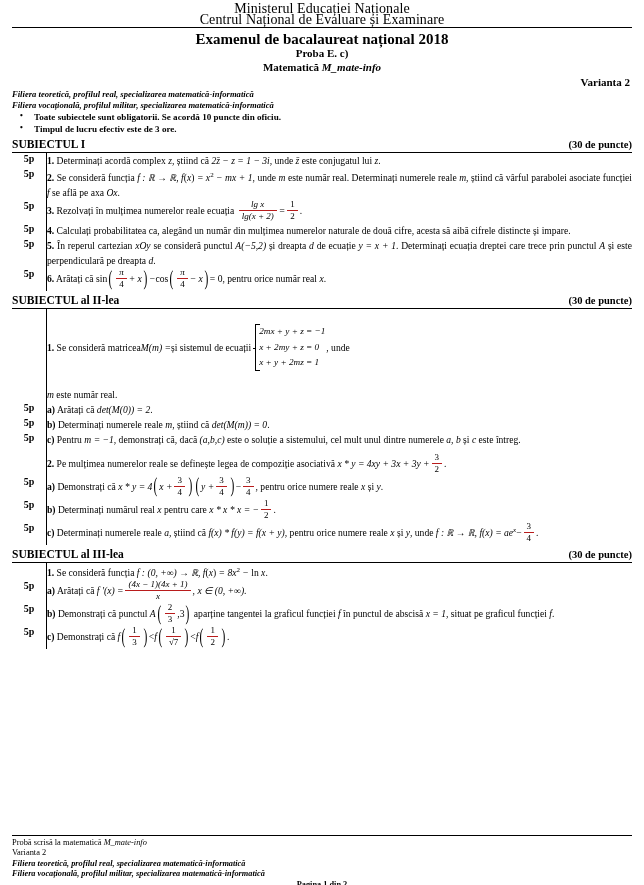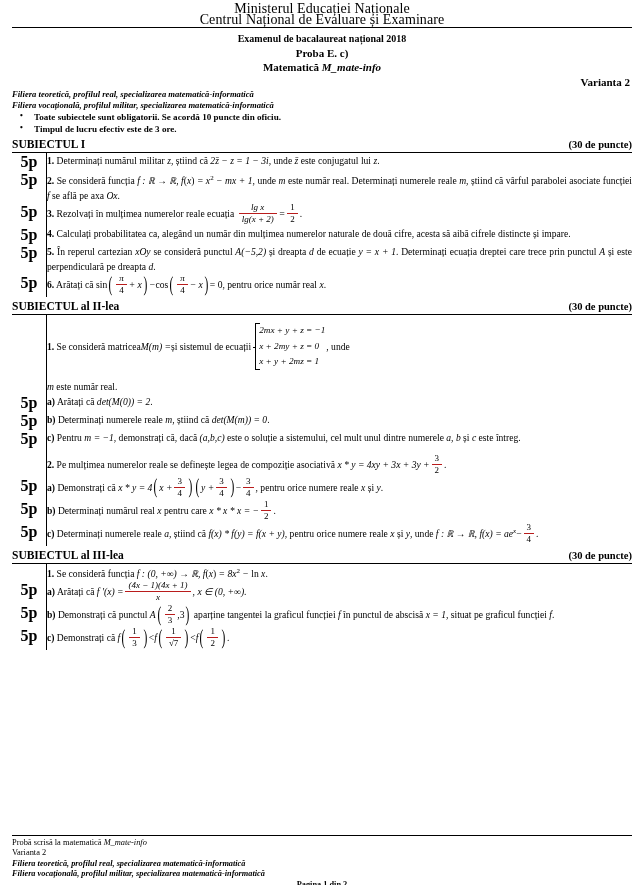--- a/index.html
+++ b/index.html
@@ -8,41 +8,41 @@
     font-family:"Liberation Serif", serif;
     color:#000;
     overflow:hidden;
   }
   .page{position:relative;width:644px;height:885px;padding:0;box-sizing:border-box;}
   .inner{padding:4px 12px 0 12px;}
 
   .ministry{text-align:center;font-size:14px;line-height:10.5px;letter-spacing:0.1px;}
   .hr-top{border:0;border-top:1.4px solid #000;margin:2px 0 4px 0;}
 
-  .title{text-align:center;font-weight:bold;font-size:10px;line-height:14px;}
+  .title{text-align:center;font-weight:bold;font-size:15px;line-height:14px;}
   .title2{text-align:center;font-weight:bold;font-size:11px;line-height:14px;}
   .title3{text-align:center;font-weight:bold;font-size:11px;line-height:15px;}
   .title3 .ital{font-style:italic;font-weight:bold;}
 
   .varianta{text-align:right;font-weight:bold;font-size:11px;line-height:14px;padding-right:2px;}
 
   .filiera{font-style:italic;font-weight:bold;font-size:8.6px;line-height:10.6px;}
 
   .bullets{margin:1px 0 0 0;padding:0;list-style:none;}
   .bullets li{font-weight:bold;font-size:9.1px;line-height:12px;padding-left:22px;position:relative;}
   .bullets li:before{content:"\2022";position:absolute;left:8px;top:-1px;font-size:8px;}
 
   .subj-head{display:flex;justify-content:space-between;align-items:flex-end;
     font-weight:bold;font-size:11.5px;line-height:15px;margin-top:2px;
     border-bottom:1.3px solid #000;padding-bottom:0px;}
   .subj-head .pts{font-size:10.5px;}
 
   table.qt{border-collapse:collapse;width:100%;}
   table.qt td{vertical-align:top;padding:0;}
-  td.pcol{width:34px;text-align:center;font-weight:bold;font-size:16px;
+  td.pcol{width:34px;text-align:center;font-weight:bold;font-size:10px;
      border-right:1.2px solid #000;padding-top:3px;white-space:nowrap;}
   td.pcol.empty{border-right:1.2px solid #000;}
   td.qcol{padding:2px 2px 2px 6px;font-size:9.6px;line-height:15px;text-align:justify;}
 
   .it{font-style:italic;}
   .bold{font-weight:bold;}
   .justi{text-align:justify;text-justify:inter-word;}
 
   
   .math{font-style:italic;font-family:"Liberation Serif",serif;}
@@ -54,21 +54,21 @@
   .supn{font-size:7px;vertical-align:super;font-style:normal;}
 
   .matrixwrap{display:inline-flex;align-items:center;vertical-align:middle;margin:0 2px;}
   .mbrace{display:inline-block;width:7px;align-self:stretch;position:relative;}
   .mbrace:before{content:"";position:absolute;left:2px;top:1px;bottom:1px;width:5px;
      border:1.1px solid #000;border-right:0;border-radius:9px 0 0 9px;}
   .mbrace.r:before{left:0;border:1.1px solid #000;border-left:0;border-radius:0 9px 9px 0;}
   table.mx{border-collapse:collapse;}
   table.mx td{padding:0 5px;text-align:center;font-size:9.2px;line-height:15px;font-style:italic;}
 
-  .syswrap{display:inline-flex;align-items:center;vertical-align:middle;margin:8px 1px;}
+  .syswrap{display:inline-flex;align-items:center;vertical-align:middle;margin:15px 1px;}
   .sysbrace{display:inline-block;width:7px;align-self:stretch;position:relative;}
   .sysbrace:before{content:"";position:absolute;left:3px;top:0;bottom:0;width:4px;
      border:1.1px solid #000;border-right:0;}
   .sysbrace:after{content:"";position:absolute;left:1px;top:50%;width:3px;height:0;
      border-top:1.1px solid #000;}
   .syslines{display:inline-block;font-size:9.2px;line-height:15.5px;}
   .syslines div{white-space:nowrap;}
   .bigparen2{display:inline-block;font-size:21px;font-style:normal;transform:scaleX(0.55);
      transform-origin:center;vertical-align:middle;line-height:0.95;position:relative;top:-1px;}
 
@@ -111,21 +111,21 @@
     <span>SUBIECTUL I</span>
     <span class="pts">(30 de puncte)</span>
   </div>
 
   <table class="qt">
     <tbody>
           <tr>
       <td class="pcol">5p</td>
       <td class="qcol">
         <span class="bold">1.</span>
-        <span>Determinați numărul militar </span><span class="math">z</span><span>, știind că </span><span class="math">2z̄ − z = 1 − 3i</span><span>, unde </span><span class="math">z̄</span><span> este conjugatul lui </span><span class="math">z</span><span>.</span>
+        <span>Determinați acordă complex </span><span class="math">z</span><span>, știind că </span><span class="math">2z̄ − z = 1 − 3i</span><span>, unde </span><span class="math">z̄</span><span> este conjugatul lui </span><span class="math">z</span><span>.</span>
       </td>
     </tr>
     <tr>
       <td class="pcol">5p</td>
       <td class="qcol justi">
         <span class="bold">2.</span>
         <span>Se consideră funcția </span><span class="math">f : ℝ → ℝ,</span>&nbsp;<span class="math">f<span class="up">(</span>x<span class="up">)</span> = x<span class="supn">2</span> − mx + 1</span><span>, unde </span><span class="math">m</span><span> este număr real. Determinați numerele reale </span><span class="math">m</span><span>, știind că vârful parabolei asociate funcției </span><span class="math">f</span><span> se află pe axa </span><span class="math">Ox</span><span>.</span>
       </td>
     </tr>
     <tr>

